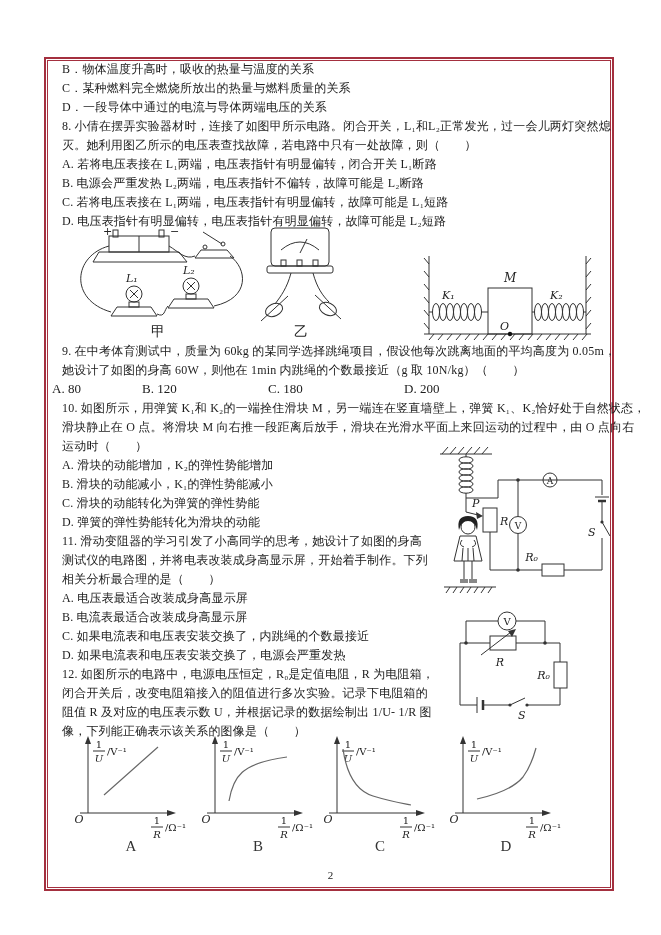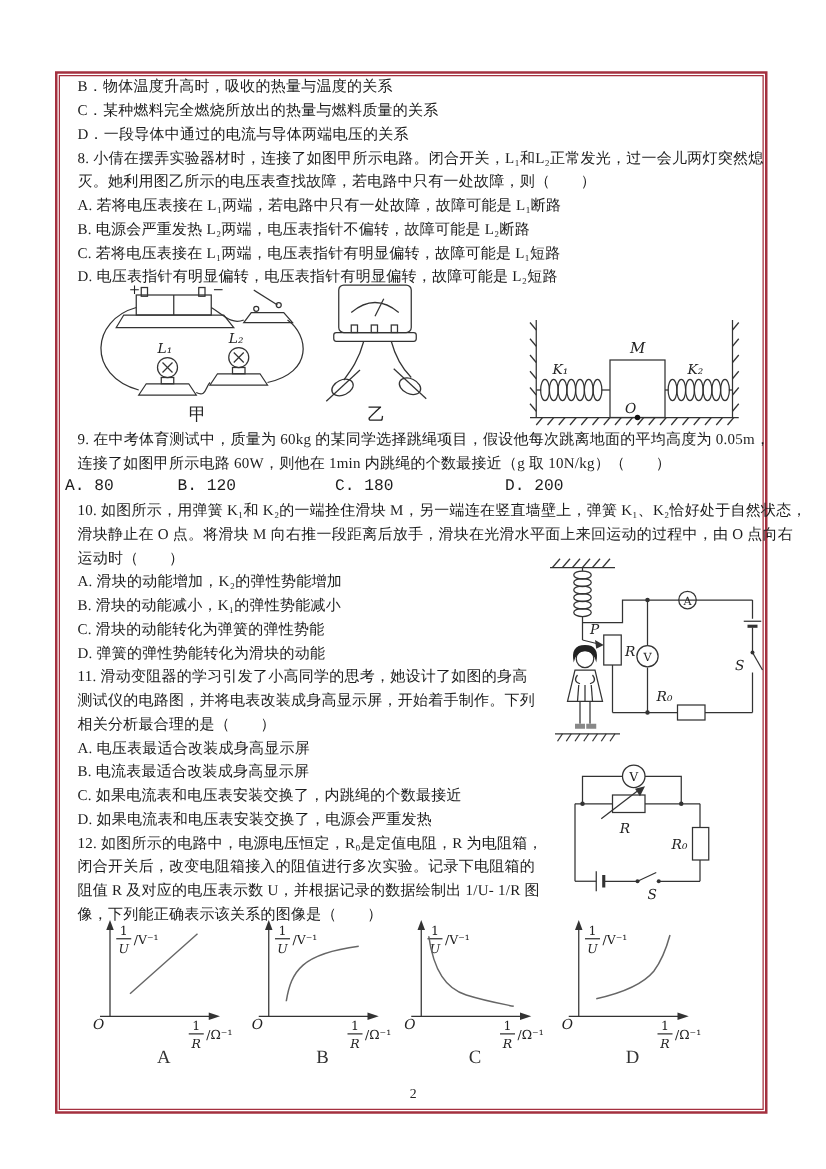--- a/index.html
+++ b/index.html
@@ -7,21 +7,21 @@
   body {
     width:661px; height:935px; position:relative; background:#fff;
     font-family:"Liberation Serif","DejaVu Serif",serif; color:var(--ink);
     overflow:hidden;
   }
   .frame { position:absolute; left:44px; top:57px; width:566px; height:830px;
     border:2px solid var(--red); }
   .frame-inner { position:absolute; inset:1px; border:1px solid var(--red); }
   .ln { position:absolute; left:62px; font-size:12px; line-height:17px;
     white-space:nowrap; letter-spacing:0.2px;text-align:right; }
-  .opt9 { position:absolute; font-size:13px; white-space:nowrap;font-family:Liberation Mono, monospace; }
+  .opt9 { position:absolute; font-size:13px; white-space:nowrap; }
   .fig { position:absolute; }
   svg { display:block; overflow:visible; }
   svg text { font-family:"DejaVu Serif","Liberation Serif",serif; fill:#222; }
   .glabel { position:absolute; width:134px; text-align:center; font-size:15px; color:#333; }
   .pagenum { position:absolute; left:0; right:0; top:869px; text-align:center;
     font-size:11px; color:#222; }
   .stroke { stroke:#333; stroke-width:1; fill:none; }
 </style>
 </head>
 <body>
@@ -29,21 +29,21 @@
 <div class="frame">
   <div class="frame-inner"></div>
 </div>
 
 <div class="ln" style="top:61px">B．物体温度升高时，吸收的热量与温度的关系</div>
 <div class="ln" style="top:80px">C．某种燃料完全燃烧所放出的热量与燃料质量的关系</div>
 <div class="ln" style="top:99px">D．一段导体中通过的电流与导体两端电压的关系</div>
 
 <div class="ln" style="top:118px">8. 小倩在摆弄实验器材时，连接了如图甲所示电路。闭合开关，L₁和L₂正常发光，过一会儿两灯突然熄</div>
 <div class="ln" style="top:137px">灭。她利用图乙所示的电压表查找故障，若电路中只有一处故障，则（　　）</div>
-<div class="ln" style="top:156px">A. 若将电压表接在 L₁两端，若电路中只有一处故障，故障可能是 L₁断路</div>
+<div class="ln" style="top:156px">A. 若将电压表接在 L₁两端，电压表指针有明显偏转，闭合开关 L₁断路</div>
 <div class="ln" style="top:175px">B. 电源会严重发热 L₂两端，电压表指针不偏转，故障可能是 L₂断路</div>
 <div class="ln" style="top:194px">C. 若将电压表接在 L₁两端，电压表指针有明显偏转，故障可能是 L₁短路</div>
 <div class="ln" style="top:213px">D. 电压表指针有明显偏转，电压表指针有明显偏转，故障可能是 L₂短路</div>
 
 <svg class="fig" style="left:55px; top:226px" width="320" height="114" viewBox="0 0 320 114">
 
   <polygon class="stroke" points="44,26 124,26 132,36 38,36" fill="#fff"></polygon>
   <rect class="stroke" x="54" y="10" width="60" height="16" fill="#fff"></rect>
   <line class="stroke" x1="84" y1="10" x2="84" y2="26"></line>
   <rect class="stroke" x="58" y="4" width="5" height="7" fill="#fff"></rect>
@@ -152,21 +152,21 @@
   </g>
   <rect class="stroke" x="64" y="36" width="44" height="46" fill="#fff"></rect>
   <text x="80" y="30" font-size="12" font-style="italic">M</text>
   <text x="18" y="47" font-size="11" font-style="italic">K₁</text>
   <text x="126" y="47" font-size="11" font-style="italic">K₂</text>
   <text x="76" y="78" font-size="11" font-style="italic">O</text>
   <circle cx="86" cy="82" r="2.2" fill="#111"></circle>
 </svg>
 
 <div class="ln" style="top:343px">9. 在中考体育测试中，质量为 60kg 的某同学选择跳绳项目，假设他每次跳离地面的平均高度为 0.05m，</div>
-<div class="ln" style="top:362px">连接了如图甲所示电路 60W，则他在 1min 内跳绳的个数最接近（g 取 10N/kg）（　　）</div>
+<div class="ln" style="top:362px">她设计了如图的身高 60W，则他在 1min 内跳绳的个数最接近（g 取 10N/kg）（　　）</div>
 <div class="opt9" style="left:52px;  top:381px">A. 80</div>
 <div class="opt9" style="left:142px; top:381px">B. 120</div>
 <div class="opt9" style="left:268px; top:381px">C. 180</div>
 <div class="opt9" style="left:404px; top:381px">D. 200</div>
 
 <div class="ln" style="top:400px">10. 如图所示，用弹簧 K₁和 K₂的一端拴住滑块 M，另一端连在竖直墙壁上，弹簧 K₁、K₂恰好处于自然状态，</div>
 <div class="ln" style="top:419px">滑块静止在 O 点。将滑块 M 向右推一段距离后放手，滑块在光滑水平面上来回运动的过程中，由 O 点向右</div>
 <div class="ln" style="top:438px">运动时（　　）</div>
 <div class="ln" style="top:457px">A. 滑块的动能增加，K₂的弹性势能增加</div>
 <div class="ln" style="top:476px">B. 滑块的动能减小，K₁的弹性势能减小</div>

